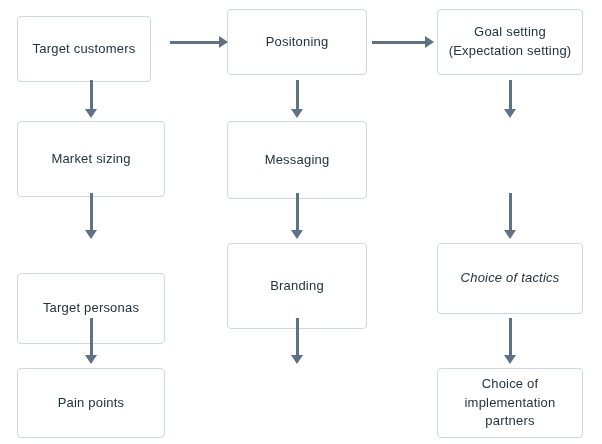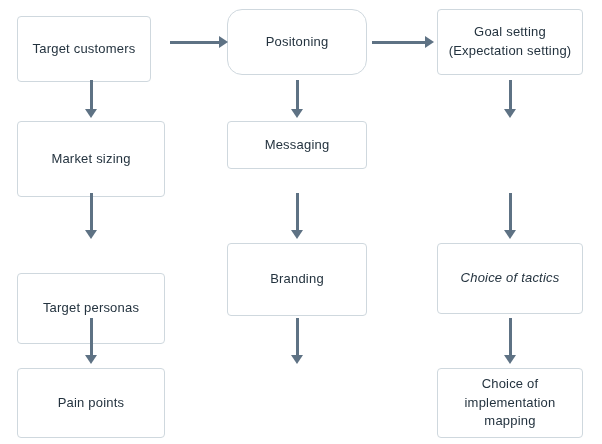--- a/index.html
+++ b/index.html
@@ -67,41 +67,41 @@
   <div class="node" style="left:17px; top:121px; width:148px; height:76px;">
     <span class="label">Market sizing</span>
   </div>
   <div class="node" style="left:17px; top:243px; width:148px; height:71px;margin-top:30px;">
     <span class="label">Target personas</span>
   </div>
   <div class="node" style="left:17px; top:368px; width:148px; height:70px;">
     <span class="label">Pain points</span>
   </div>
 
-  <div class="node" style="left:227px; top:9px; width:140px; height:66px;border-radius:15px;">
+  <div class="node" style="left:227px; top:9px; width:140px; height:66px;">
     <span class="label">Positoning</span>
   </div>
-  <div class="node" style="left:227px; top:121px; width:140px; height:48px;">
+  <div class="node" style="left:227px; top:121px; width:140px; height:78px;">
     <span class="label">Messaging</span>
   </div>
-  <div class="node" style="left:227px; top:243px; width:140px; height:73px;">
+  <div class="node" style="left:227px; top:243px; width:140px; height:86px;">
     <span class="label">Branding</span>
   </div>
 
   <div class="node" style="left:437px; top:9px; width:146px; height:66px;">
     <span class="label">Goal setting
 (Expectation setting)</span>
   </div>
   <div class="node" style="left:437px; top:243px; width:146px; height:71px;font-style:italic;">
     <span class="label">Choice of tactics</span>
   </div>
   <div class="node" style="left:437px; top:368px; width:146px; height:70px;">
     <span class="label">Choice of
 implementation
-mapping</span>
+partners</span>
   </div>
 
   <div class="harrow" style="left:170px; top:36px; width:58px;">
     <i class="shaft"></i>
       <i class="head"></i>
   </div>
   <div class="harrow" style="left:372px; top:36px; width:62px;">
     <i class="shaft"></i>
       <i class="head"></i>
   </div>

